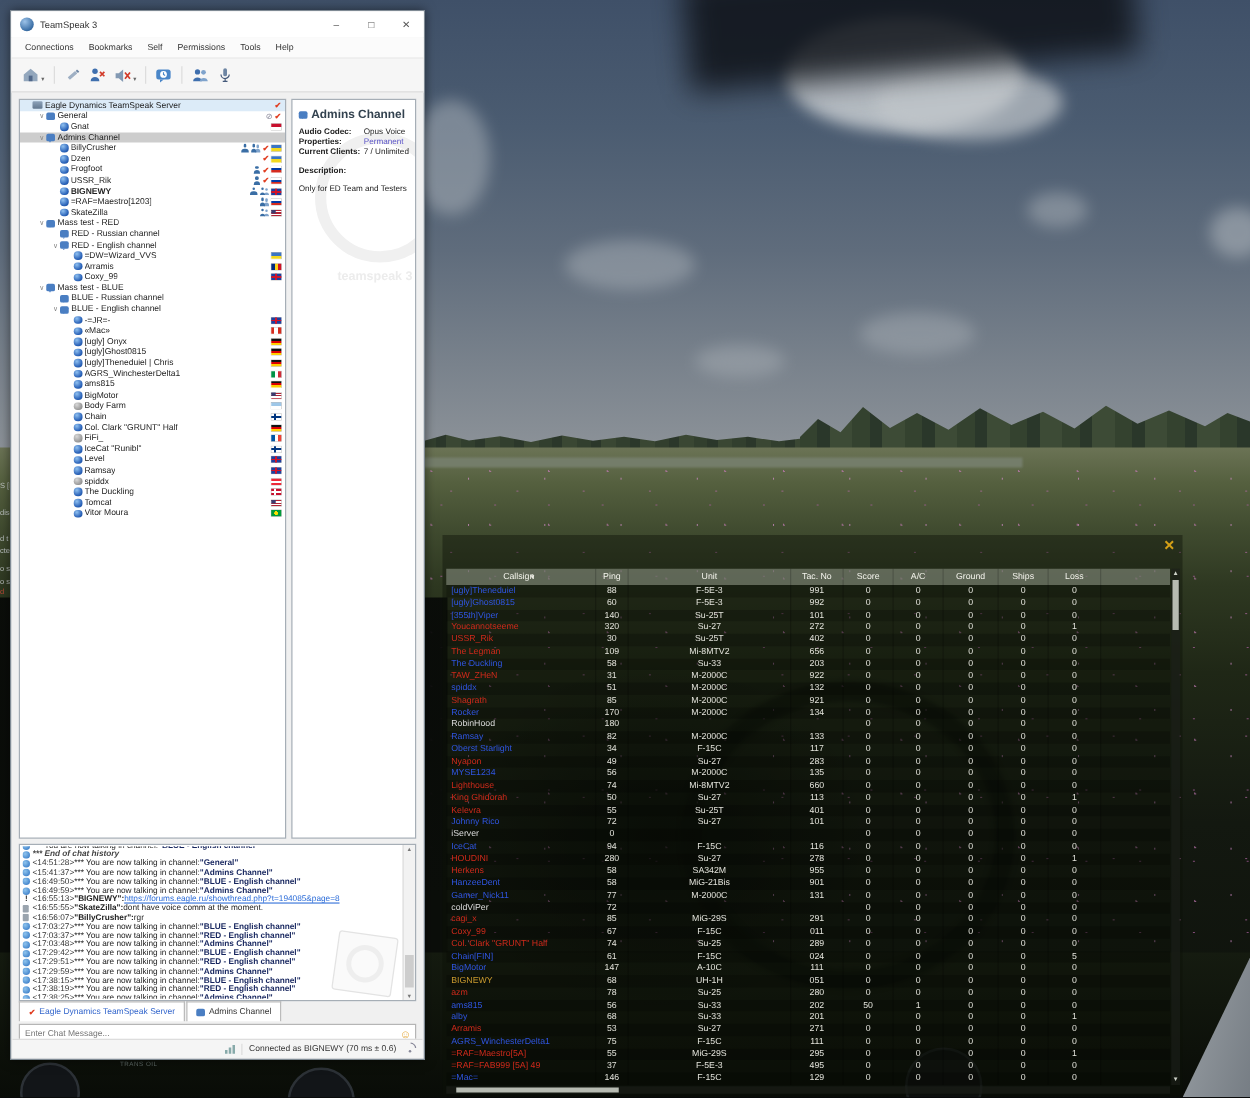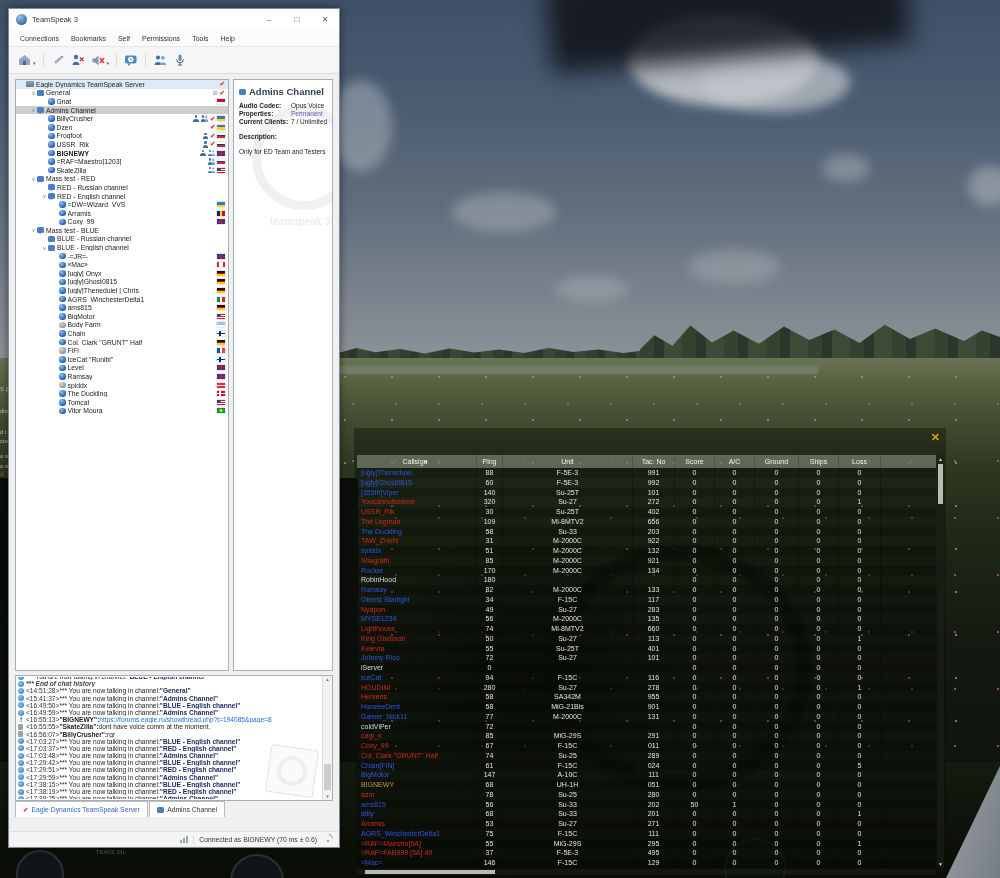--- a/index.html
+++ b/index.html
@@ -1263,20 +1263,24 @@
         <div class="tab">
           <span class="chk2"></span>
           <span class="tab1-label">Eagle Dynamics TeamSpeak Server</span>
         </div>
         <div class="tab">
           <span class="chicon"></span>
           <span class="tab2-label">Admins Channel</span>
         </div>
       </div>
 
+    <div class="chat-input">
+      <input placeholder="Enter Chat Message..." style="">
+      <span class="smiley">☺</span>
+    </div>
 
     <div class="statusbar">
       <span class="netbars">
           <i class="nb1"></i>
           <i class="nb2"></i>
           <i class="nb3"></i>
         </span>
       <span class="sdiv"></span>
       <span>Connected as BIGNEWY (70 ms ± 0.6)</span>
       <span class="wifi"></span>

